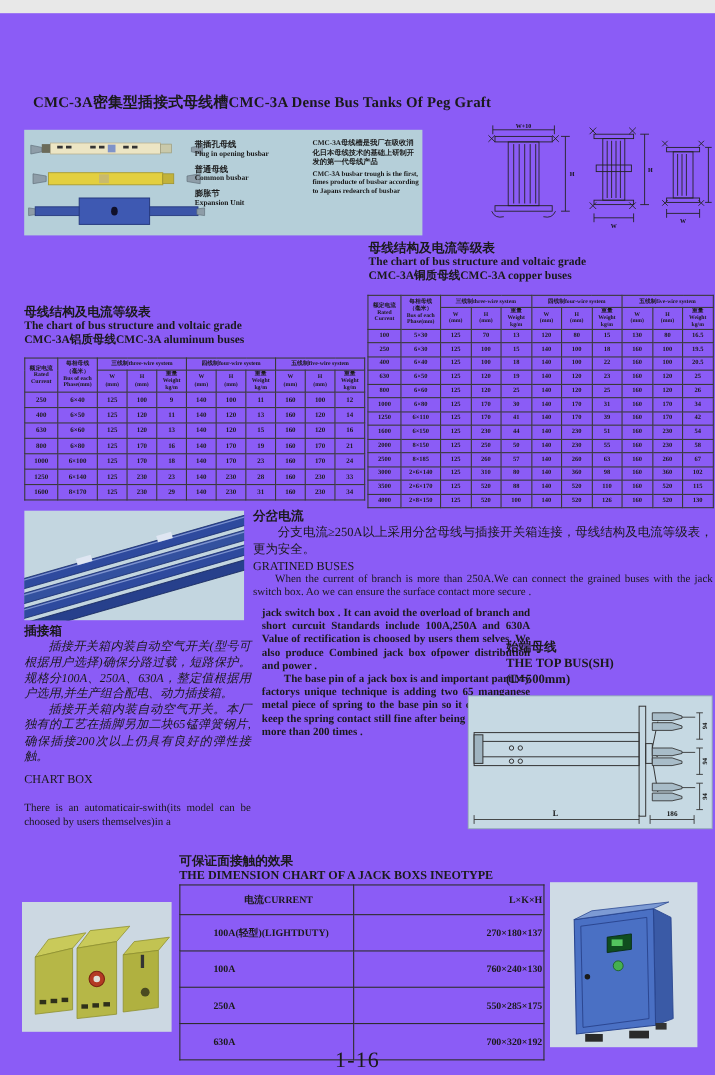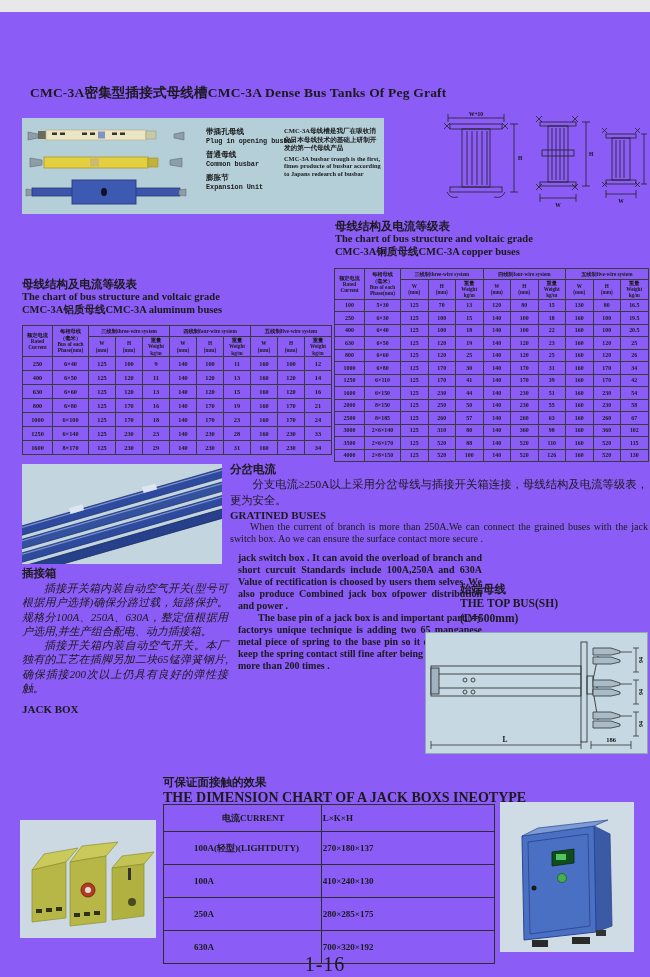--- a/index.html
+++ b/index.html
@@ -7,21 +7,21 @@
     position:relative; width:650px; height:977px; margin:12px auto;
     background:#8b5cf6; overflow:hidden;
     font-family:"Liberation Serif","DejaVu Sans",serif; color:#1a1a1a;
   }
   p { margin:0; }
   .title { position:absolute; left:30px; top:72px; width:600px; font-size:13.5px; font-weight:bold; letter-spacing:0.2px; }
 
   
   .product-panel { position:absolute; left:22px; top:106px; width:362px; height:96px; background:#b5cfd9; }
   .pp-art { position:absolute; left:2px; top:4px; }
-  .pp-labels { position:absolute; left:184px; top:9px; width:90px;font-family:Liberation Mono, monospace; }
+  .pp-labels { position:absolute; left:155px; top:9px; width:90px; }
   .pp-item { margin-bottom:5px; }
   .pp-label-zh { font-size:7.6px; font-weight:bold; }
   .pp-label-en { font-size:6.8px; font-weight:bold; }
   .pp-desc { position:absolute; left:262px; top:9px; width:97px; }
   .pp-desc-zh { font-size:6.6px; font-weight:bold; line-height:1.3; }
   .pp-desc-en { font-size:6.4px; font-weight:bold; line-height:1.18; margin-top:2px; }
 
   .cross-sections { position:absolute; left:418px; top:96px; }
 
   
@@ -41,43 +41,43 @@
   .alum-table { left:22px; top:313px; width:310px; }
   .alum-table td { font-size:6.3px; height:13px; }
   .alum-table th { font-size:5.3px; }
   .bus-table th.group { height:10px; }
 
   .busbar-photo { position:absolute; left:22px; top:452px; }
 
   .branch-text { position:absolute; left:230px; top:450px; width:418px; }
   .zh-h { font-size:11.5px; font-weight:bold; }
   .zh-body { font-size:11.3px; line-height:1.4; text-indent:2em; text-align:justify; }
-  .en-h { font-size:11px; font-weight:bold; }
+  .en-h { font-size:11px; font-weight:normal; }
   .en-body { font-size:10px; line-height:1.22; text-indent:2em; text-align:justify; }
 
   .jackbox-left { position:absolute; left:22px; top:554px; width:206px; }
   .jackbox-left .zh-body { font-size:11px; line-height:1.3;font-style:italic; }
   .jb-en-title { margin-top:8px; }
   .jackbox-left .en-body { margin-top:14px; text-indent:0; }
   .jackbox-mid { position:absolute; left:238px; top:540px; width:244px;font-weight:bold; }
   .jackbox-mid .en-body { line-height:1.2; }
   .jackbox-mid .first { text-indent:0; }
 
   .topbus-header { position:absolute; left:460px; top:570px; }
   .topbus-header div { font-size:11.5px; font-weight:bold; line-height:1.25; }
   .topbus-diagram { position:absolute; left:425px; top:620px; }
 
   .dim-header { position:absolute; left:163px; top:763px; width:370px; }
   .dim-header .zh { font-size:11.5px; font-weight:bold; }
-  .dim-header .en { font-size:14px; font-weight:bold; }
+  .dim-header .en { font-size:11px; font-weight:bold; }
   .dim-table { position:absolute; left:163px; top:792px; width:332px; border-collapse:collapse; }
   .dim-table th, .dim-table td { border:0.9px solid #2e2e2e; font-weight:bold; font-size:9px; }
-  .dim-table th { height:24px; text-align:left; }
+  .dim-table th { height:24px; text-align:right; }
   .dim-table th:first-child { text-align:left; padding-left:58px; }
-  .dim-table td { height:30px; text-align:left; }
+  .dim-table td { height:30px; text-align:right; }
   .dim-table td:first-child { text-align:left; padding-left:30px; }
   .dim-table col.c1 { width:158px; } .dim-table col.c2 { width:174px; }
 
   .photo-yellow { position:absolute; left:14px; top:798px; }
   .photo-blue { position:absolute; left:496px; top:784px; }
 
   .page-number { position:absolute; left:0; right:0; top:941px; text-align:center; font-size:20px; letter-spacing:1px; }
 </style>
 </head>
 <body>
@@ -591,21 +591,22 @@
     <div class="zh-h">分岔电流</div>
     <p class="zh-body">分支电流≥250A以上采用分岔母线与插接开关箱连接，母线结构及电流等级表，更为安全。</p>
     <div class="en-h">GRATINED BUSES</div>
     <p class="en-body">When the current of branch is more than 250A.We can connect the grained buses with the jack switch box. Ao we can ensure the surface contact more secure .</p>
   </div>
 
   <div class="jackbox-left">
     <div class="zh-h">插接箱</div>
     <p class="zh-body">插接开关箱内装自动空气开关(型号可根据用户选择)确保分路过载，短路保护。规格分100A、250A、630A，整定值根据用户选用,并生产组合配电、动力插接箱。</p>
     <p class="zh-body">插接开关箱内装自动空气开关。本厂独有的工艺在插脚另加二块65锰弹簧钢片,确保插接200次以上仍具有良好的弹性接触。</p>
-    <div class="en-h jb-en-title">JACK BOX</div>
+    <div class="en-h jb-en-title">CHART BOX</div>
+    <p class="en-body">There is an automaticair-swith(its model can be choosed by users themselves)in a</p>
   </div>
 
   <div class="jackbox-mid">
     <p class="en-body first">jack switch box . It can avoid the overload of branch and short curcuit Standards include 100A,250A and 630A Value of rectification is choosed by users them selves. We also produce Combined jack box ofpower distribution and power .</p>
     <p class="en-body">The base pin of a jack box is and important part.My factorys unique technique is adding two 65 manganese metal piece of spring to the base pin so it can ensure to keep the spring contact still fine after being contacted for more than 200 times .</p>
   </div>
 
   <div class="topbus-header">
     <div>始端母线</div>
     <div>THE TOP BUS(SH)</div>
@@ -680,25 +681,25 @@
         <th>L×K×H</th>
       </tr>
     </thead>
     <tbody>
         <tr>
           <td>100A(轻型)(LIGHTDUTY)</td>
           <td>270×180×137</td>
         </tr>
         <tr>
           <td>100A</td>
-          <td>410×240×130</td>
+          <td>760×240×130</td>
         </tr>
         <tr>
           <td>250A</td>
-          <td>280×285×175</td>
+          <td>550×285×175</td>
         </tr>
         <tr>
           <td>630A</td>
           <td>700×320×192</td>
         </tr>
       </tbody>
   </table>
 
   <svg class="photo-yellow" width="148" height="138" viewBox="0 0 148 138">
     <rect x="6" y="10" width="136" height="118" fill="#ccd8e2"></rect>

